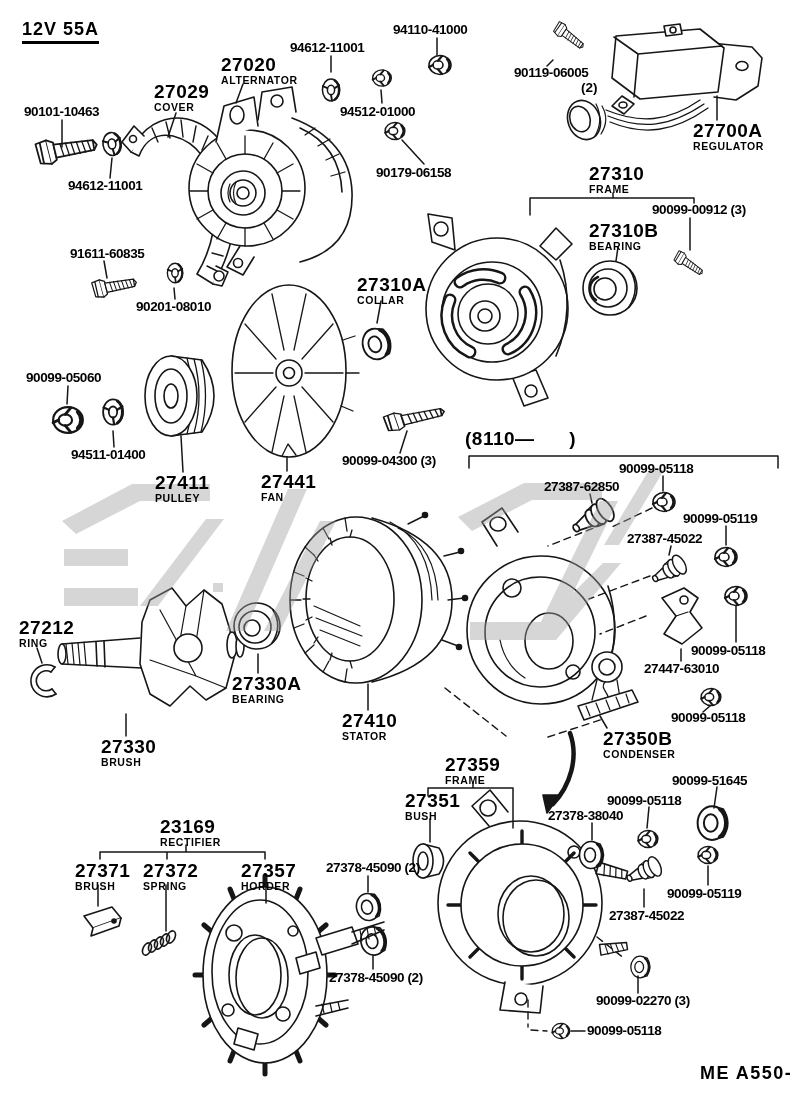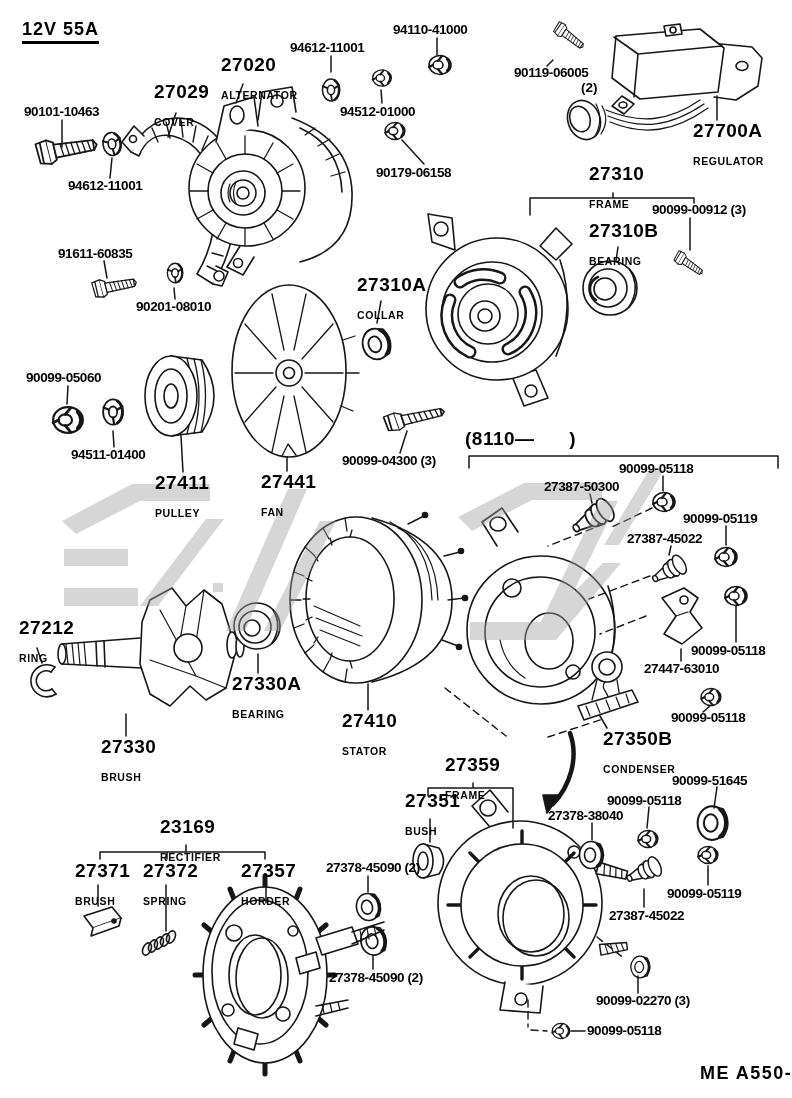--- a/index.html
+++ b/index.html
@@ -3,21 +3,21 @@
 <meta charset="utf-8">
 <style>
   html,body{margin:0;padding:0;background:#fff;}
   #canvas{position:relative;width:792px;height:1098px;background:#fff;overflow:hidden;
           font-family:"Liberation Sans",sans-serif;}
   #art{position:absolute;left:0;top:0;fill:none;stroke:#161616;stroke-width:1.6;
        stroke-linecap:round;stroke-linejoin:round;}
   .lbl{position:absolute;color:#000;font-weight:bold;white-space:pre;line-height:1;}
   .lbl .num{font-size:13.5px;letter-spacing:-0.4px;}
   .lbl.lg .num{font-size:19px;letter-spacing:0.5px;}
-  .lbl .nm{font-size:10.5px;letter-spacing:0.6px;margin-top:16px;}
+  .lbl .nm{font-size:10.5px;letter-spacing:0.6px;margin-top:1px;}
   .lbl.hdr .num{font-size:18px;letter-spacing:1px;border-bottom:3px solid #000;padding-bottom:3px;}
   .lbl.ftr .num{font-size:18px;letter-spacing:1.5px;}
   .qty{position:absolute;color:#000;font-weight:bold;font-size:13.5px;line-height:1;}
 </style>
 </head>
 <body>
 
 <div id="canvas">
 
 <svg id="art" width="792" height="1098" viewBox="0 0 792 1098">
@@ -412,31 +412,31 @@
 <div class="lbl" style="left:290px;top:41px"><div class="num">94612-11001</div></div>
 <div class="lbl" style="left:393px;top:23px"><div class="num">94110-41000</div></div>
 <div class="lbl" style="left:340px;top:105px"><div class="num">94512-01000</div></div>
 <div class="lbl" style="left:376px;top:166px"><div class="num">90179-06158</div></div>
 <div class="lbl" style="left:514px;top:66px"><div class="num">90119-06005</div></div>
 <div class="qty" style="left:581px;top:81px">(2)</div>
 <div class="lbl lg" style="left:693px;top:121px"><div class="num">27700A</div><div class="nm">REGULATOR</div></div>
 <div class="lbl lg" style="left:589px;top:164px"><div class="num">27310</div><div class="nm">FRAME</div></div>
 <div class="lbl" style="left:652px;top:203px"><div class="num">90099-00912 (3)</div></div>
 <div class="lbl lg" style="left:589px;top:221px"><div class="num">27310B</div><div class="nm">BEARING</div></div>
-<div class="lbl" style="left:58px;top:247px"><div class="num">91611-60835</div></div>
+<div class="lbl" style="left:70px;top:247px"><div class="num">91611-60835</div></div>
 <div class="lbl" style="left:136px;top:300px"><div class="num">90201-08010</div></div>
 <div class="lbl lg" style="left:357px;top:275px"><div class="num">27310A</div><div class="nm">COLLAR</div></div>
 <div class="lbl" style="left:26px;top:371px"><div class="num">90099-05060</div></div>
 <div class="lbl" style="left:71px;top:448px"><div class="num">94511-01400</div></div>
 <div class="lbl lg" style="left:155px;top:473px"><div class="num">27411</div><div class="nm">PULLEY</div></div>
 <div class="lbl lg" style="left:261px;top:472px"><div class="num">27441</div><div class="nm">FAN</div></div>
 <div class="lbl" style="left:342px;top:454px"><div class="num">90099-04300 (3)</div></div>
 <div class="lbl lg" style="left:465px;top:429px"><div class="num">(8110—      )</div></div>
 <div class="lbl" style="left:619px;top:462px"><div class="num">90099-05118</div></div>
-<div class="lbl" style="left:544px;top:480px"><div class="num">27387-50300</div></div>
+<div class="lbl" style="left:544px;top:480px"><div class="num">27387-62850</div></div>
 <div class="lbl" style="left:683px;top:512px"><div class="num">90099-05119</div></div>
 <div class="lbl" style="left:627px;top:532px"><div class="num">27387-45022</div></div>
 <div class="lbl lg" style="left:19px;top:618px"><div class="num">27212</div><div class="nm">RING</div></div>
 <div class="lbl" style="left:691px;top:644px"><div class="num">90099-05118</div></div>
 <div class="lbl" style="left:644px;top:662px"><div class="num">27447-63010</div></div>
 <div class="lbl lg" style="left:232px;top:674px"><div class="num">27330A</div><div class="nm">BEARING</div></div>
 <div class="lbl lg" style="left:342px;top:711px"><div class="num">27410</div><div class="nm">STATOR</div></div>
 <div class="lbl" style="left:671px;top:711px"><div class="num">90099-05118</div></div>
 <div class="lbl lg" style="left:101px;top:737px"><div class="num">27330</div><div class="nm">BRUSH</div></div>
 <div class="lbl lg" style="left:603px;top:729px"><div class="num">27350B</div><div class="nm">CONDENSER</div></div>

